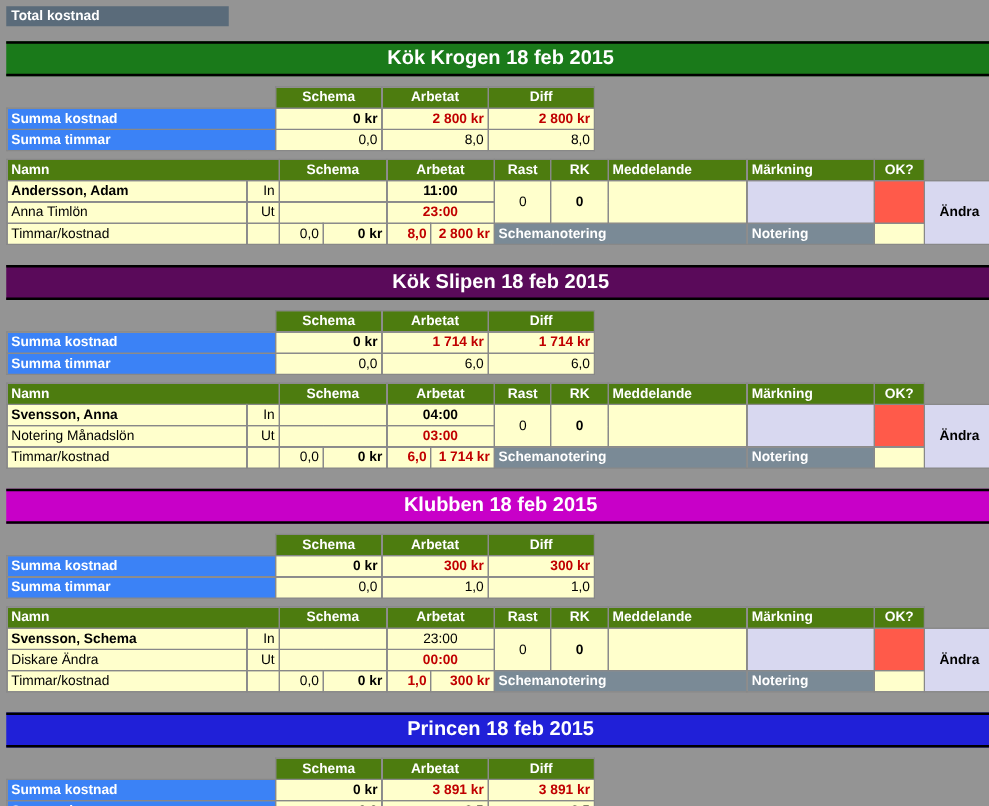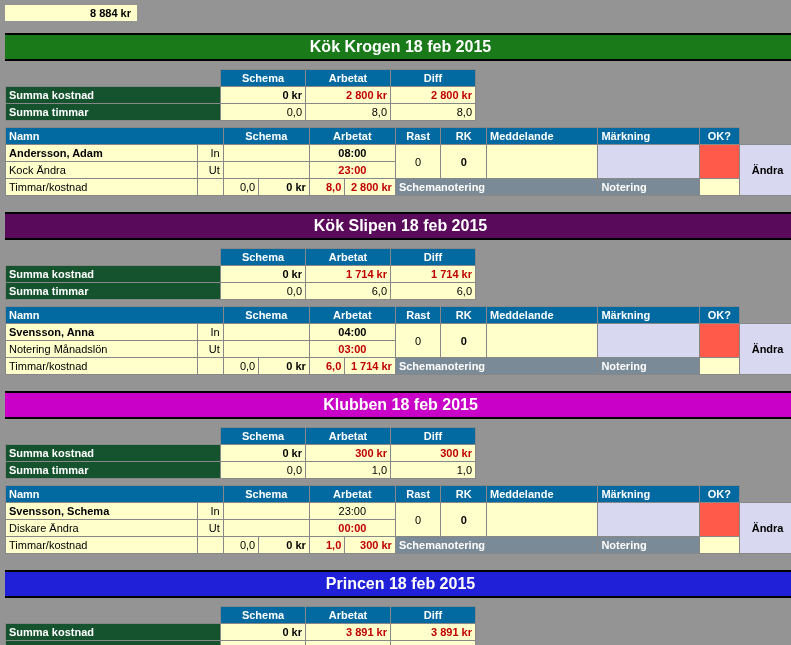--- a/index.html
+++ b/index.html
@@ -52,27 +52,27 @@
     table-layout: fixed;
   }
   td, th {
     padding: 1px 3px;
     font-size: 11px;
     border: 1px solid #888;
     overflow: hidden;
     white-space: nowrap;
   }
   th {
-    background: #0369a1;
+    background: #4d7c0f;
     color: #fff;
     font-weight: bold;
     text-align: center;
   }
   .lbl {
-    background: #14532d;
+    background: #3b82f6;
     color: #fff;
     font-weight: bold;
   }
   .yel { background: #ffffcc; }
   .yelBold { background: #ffffcc; font-weight: bold; }
   .right { text-align: right; }
   .center { text-align: center; }
   .red { color: #c00000; font-weight: bold; }
   .grey-note {
     background: #7a8a96;
@@ -89,21 +89,21 @@
   }
   .empty { background: #949494; border: none; }
 
   .summary-table td, .summary-table th { height: 14px; }
   .detail-table td, .detail-table th { height: 14px; }
 </style>
 </head>
 <body>
 
 <div class="total-row">
-  <div class="total-value">8 884 kr</div>
+  <div class="total-label">Total kostnad</div>
 </div>
 
 <div id="sections">
     <div class="section">
       <div class="section-title bg-green">Kök Krogen 18 feb 2015</div>
       <table class="summary-table">
   <colgroup>
     <col style="width:215px">
           <col style="width:85px">
           <col style="width:85px">
@@ -159,30 +159,30 @@
     <th>RK</th>
     <th style="text-align:left">Meddelande</th>
     <th style="text-align:left">Märkning</th>
     <th>OK?</th>
     <td class="empty"></td>
   </tr>
   <tr>
     <td class="yelBold">Andersson, Adam</td>
     <td class="yel right">In</td>
     <td class="yel" colspan="2"></td>
-    <td class="yel center" colspan="2" style="font-weight:bold">08:00</td>
+    <td class="yel center" colspan="2" style="font-weight:bold">11:00</td>
     <td class="yel center" rowspan="2">0</td>
     <td class="yel center" rowspan="2" style="font-weight:bold">0</td>
     <td class="yel" rowspan="2"></td>
     <td class="lilac" rowspan="2"></td>
     <td class="ok-red" rowspan="2"></td>
     <td class="andra" rowspan="3">Ändra</td>
   </tr>
   <tr>
-    <td class="yel">Kock Ändra</td>
+    <td class="yel">Anna Timlön</td>
     <td class="yel right">Ut</td>
     <td class="yel" colspan="2"></td>
     <td class="yel center red" colspan="2">23:00</td>
   </tr>
   <tr>
     <td class="yel">Timmar/kostnad</td>
     <td class="yel"></td>
     <td class="yel right">0,0</td>
     <td class="yelBold right">0 kr</td>
     <td class="yel right red">8,0</td>

